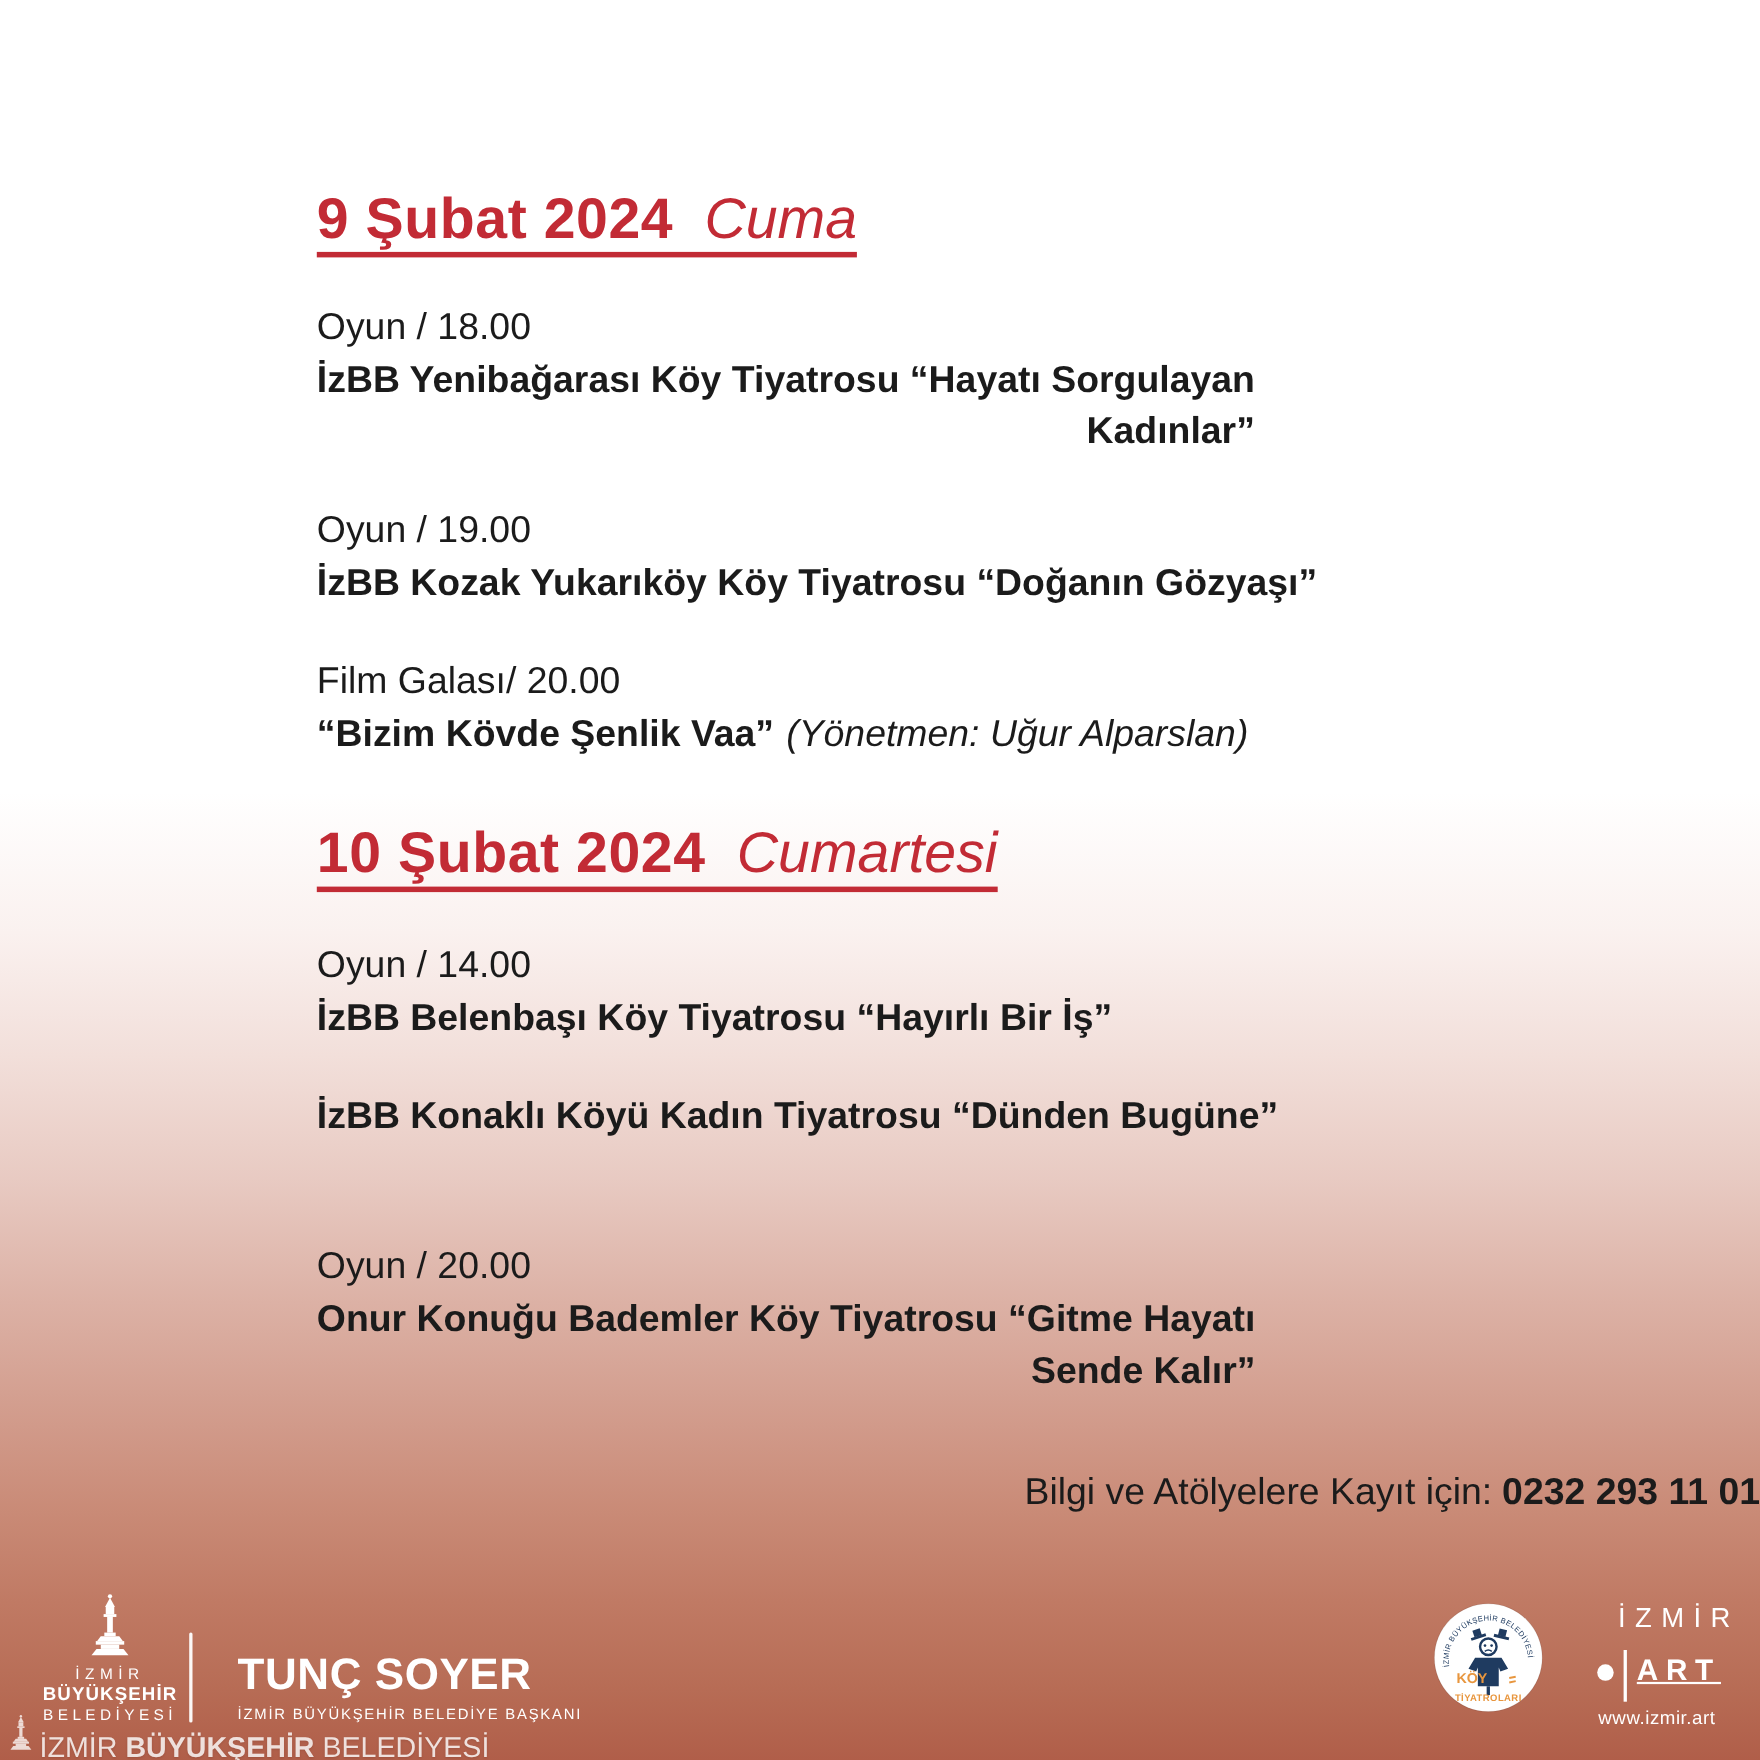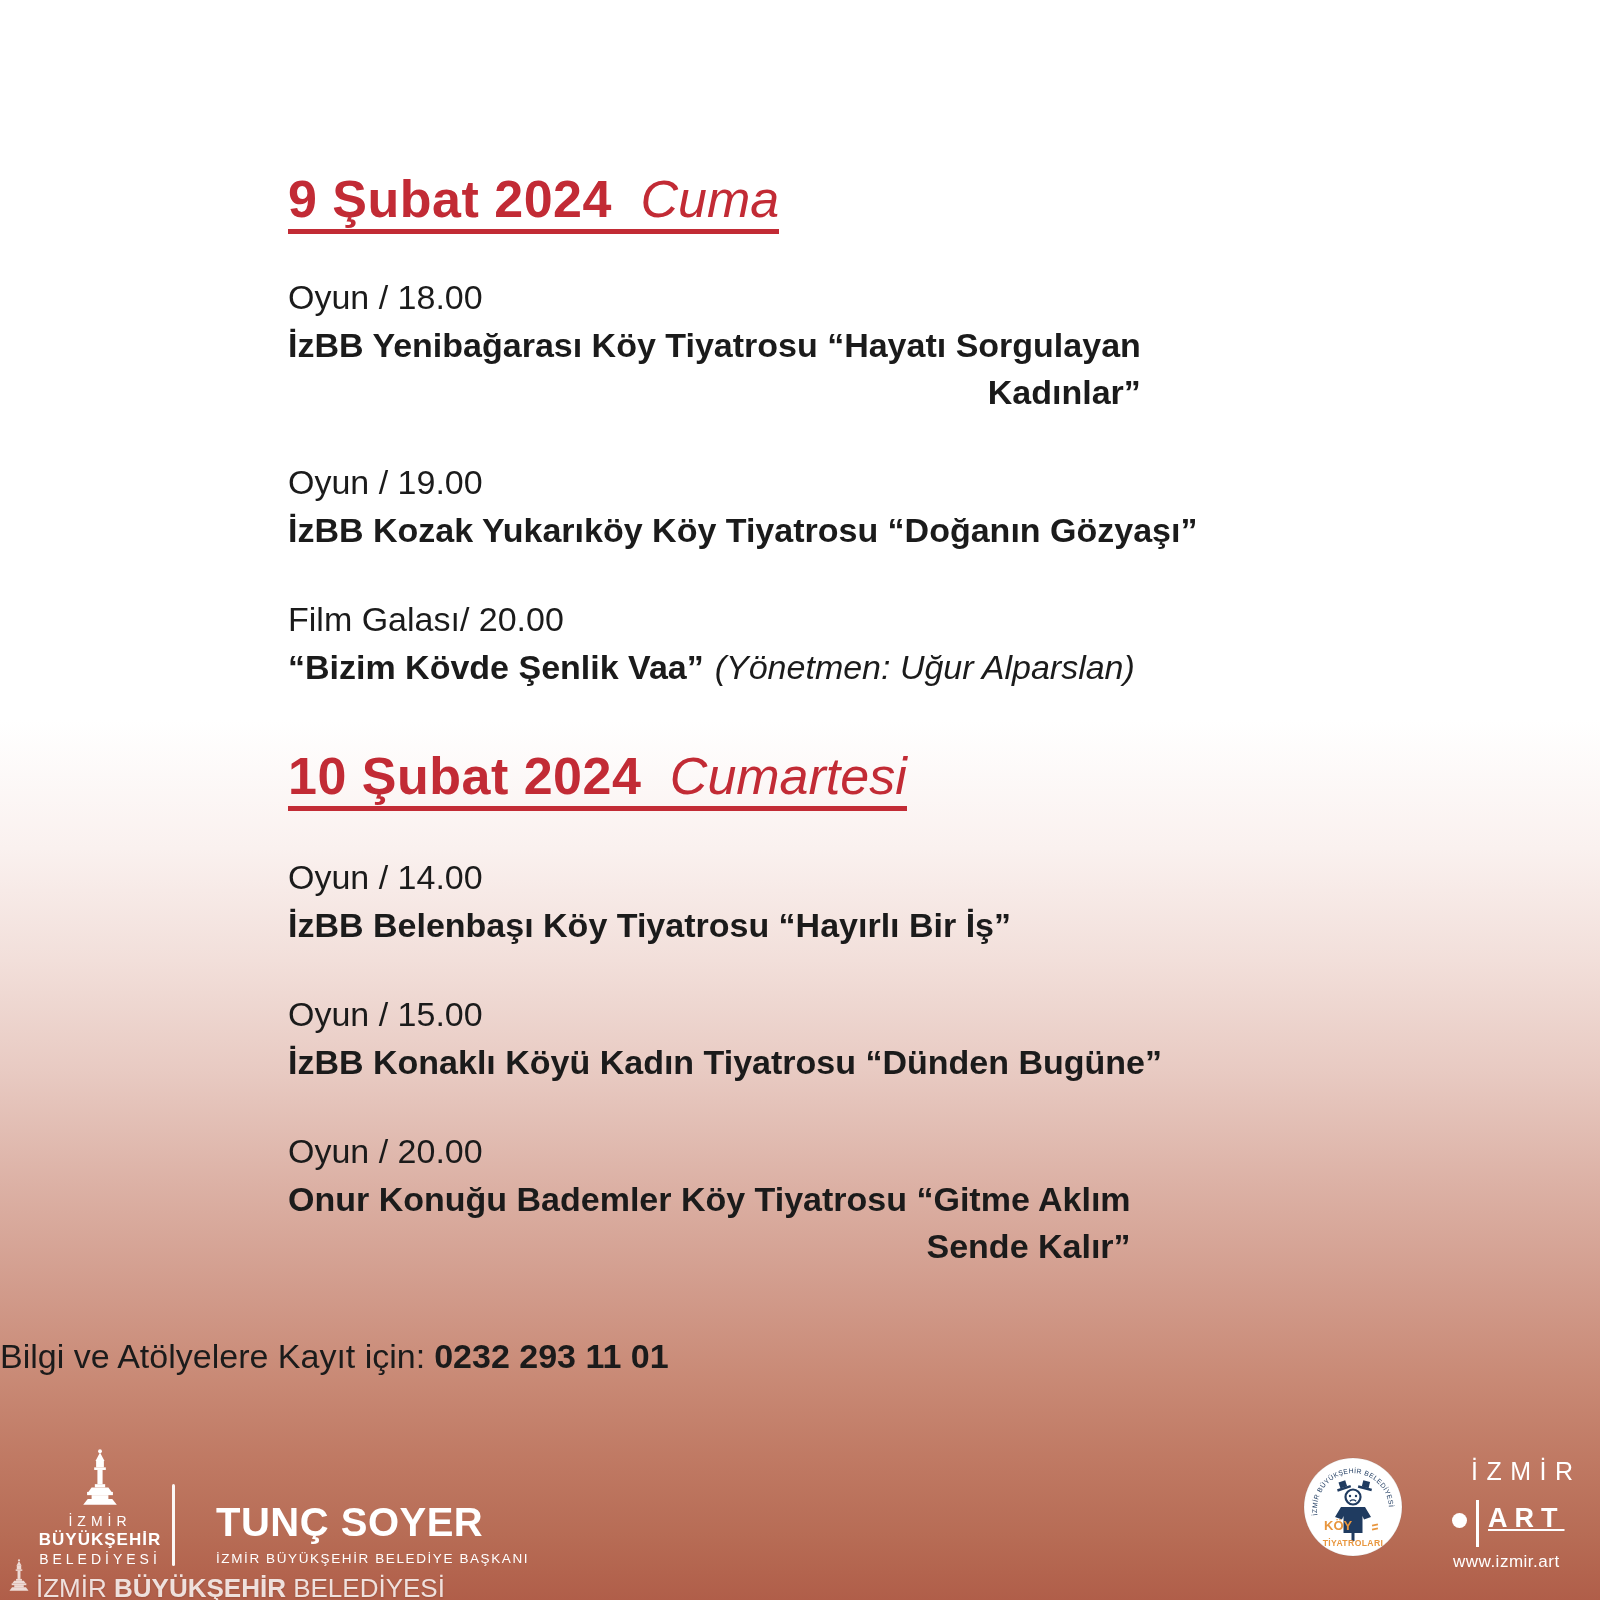--- a/index.html
+++ b/index.html
@@ -30,21 +30,21 @@
   .day-heading .date{font-weight:800;letter-spacing:.5px;}
   .day-heading .weekday{font-weight:500;font-style:italic;margin-left:14px;}
   
   .event{left:288px;font-size:34px;line-height:1.4;color:#1b1b1b;white-space:nowrap;}
   .event-label{font-weight:400;}
   .event-title{font-weight:700;}
   .tl{display:block;text-align:right;}
   .tl-inline{display:inline;}
   .suffix{font-weight:400;font-style:italic;margin-left:11px;}
   
-  .contact{left:0;width:1600px;text-align:left;font-size:34px;line-height:1.4;color:#1b1b1b;}
+  .contact{left:0;width:1600px;text-align:right;font-size:34px;line-height:1.4;color:#1b1b1b;}
   .contact .phone{font-weight:700;margin-left:9px;}
   
   .muni{left:30px;top:1448px;width:140px;text-align:center;color:#ffffff;}
   .muni svg{display:block;margin:0 auto;}
   .muni-l1{font-size:14px;letter-spacing:5px;margin-top:3px;}
   .muni-l2{font-size:17px;font-weight:700;letter-spacing:1px;margin-top:1px;}
   .muni-l3{font-size:14px;letter-spacing:4px;margin-top:1px;}
   .divider{left:172px;top:1484px;width:3px;height:82px;background:rgba(255,255,255,.95);border-radius:2px;}
   .mayor{left:216px;top:1502px;color:#ffffff;}
   .mayor-name{font-size:40px;font-weight:800;letter-spacing:.5px;line-height:1;}
@@ -100,30 +100,29 @@
   </h2>
 
   <div class="abs event" style="top:854px">
     <div class="event-label">Oyun / 14.00</div>
     <div class="event-title">
       <span class="tl">İzBB Belenbaşı Köy Tiyatrosu “Hayırlı Bir İş”</span>
     </div>
   </div>
 
   <div class="abs event" style="top:991px">
-    <div class="event-label">Oyun / 15.00</div>
     <div class="event-title">
       <span class="tl">İzBB Konaklı Köyü Kadın Tiyatrosu “Dünden Bugüne”</span>
     </div>
   </div>
 
   <div class="abs event" style="top:1128px">
     <div class="event-label">Oyun / 20.00</div>
     <div class="event-title">
-      <span class="tl">Onur Konuğu Bademler Köy Tiyatrosu “Gitme Aklım</span>
+      <span class="tl">Onur Konuğu Bademler Köy Tiyatrosu “Gitme Hayatı</span>
       <span class="tl">Sende Kalır”</span>
     </div>
   </div>
 
   <div class="abs contact" style="top:1333px">
     <span>Bilgi ve Atölyelere Kayıt için:</span><span class="phone">0232 293 11 01</span>
   </div>
 
   <div class="abs muni">
     <svg width="40" height="62" viewBox="0 0 60 96">

